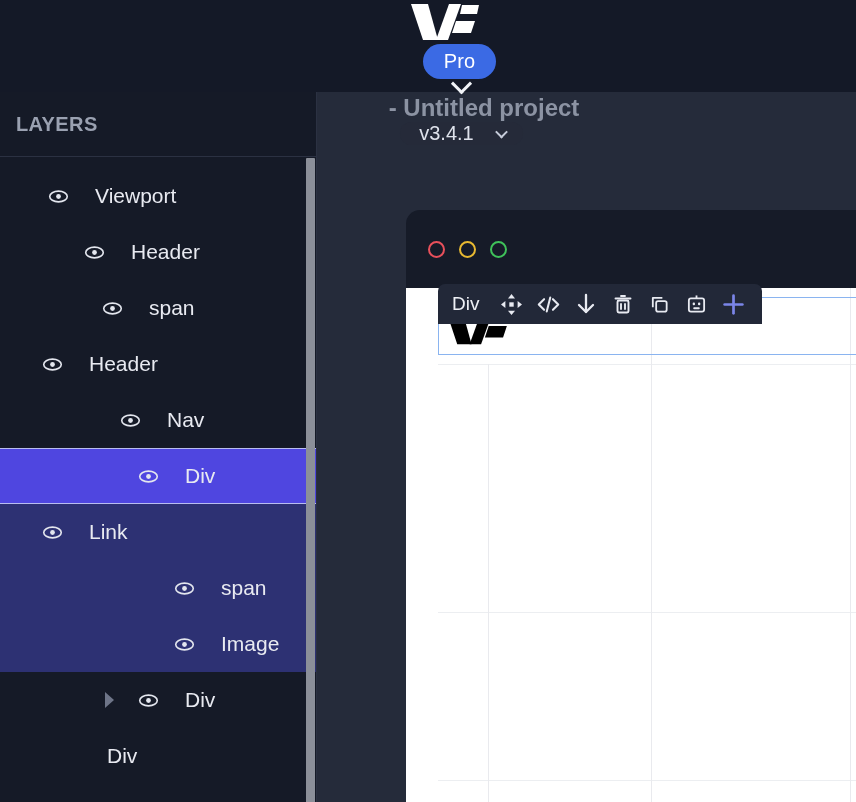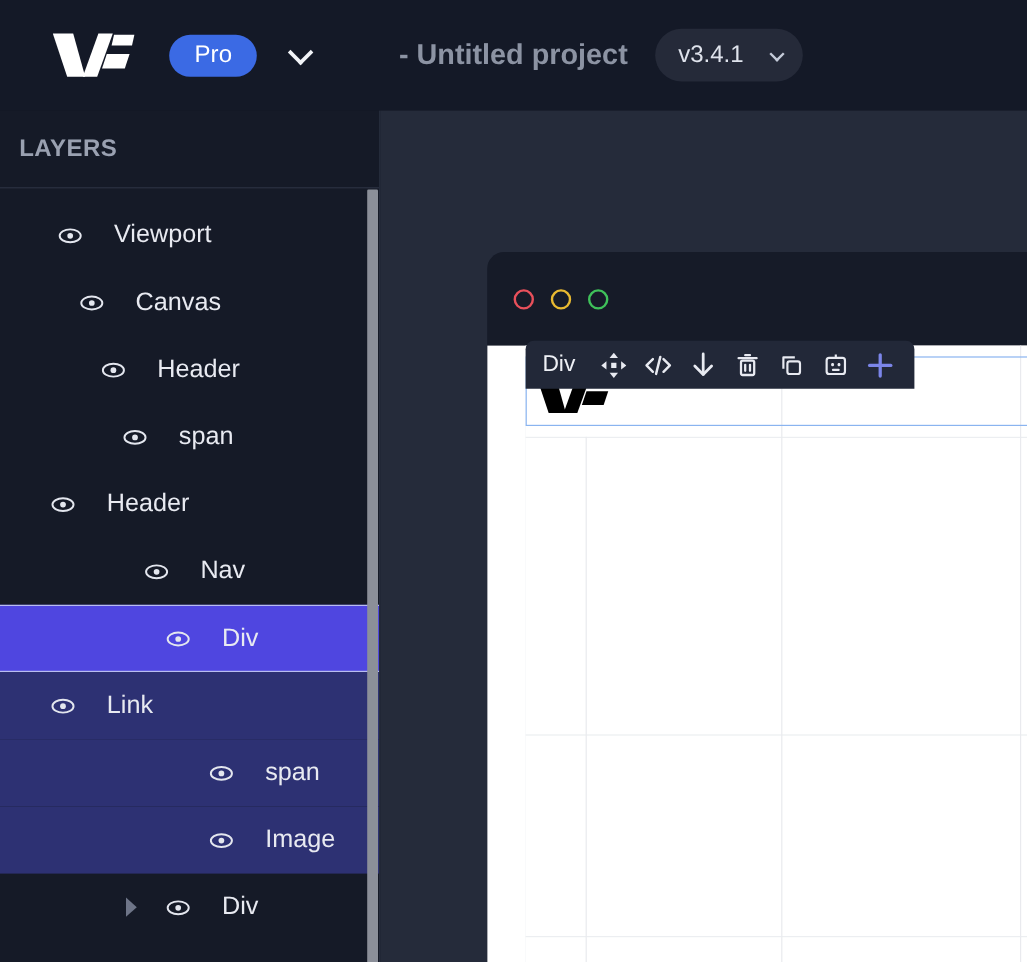--- a/index.html
+++ b/index.html
@@ -23,20 +23,21 @@
   .topbar {
     position: absolute;
     left: 0; top: 0;
     width: 856px; height: 92px;
     background: #141927;
     display: flex;
     align-items: center;
     padding-left: 44px;
     gap: 0;
     z-index: 5;
+    flex-direction: column;
   }
 
   .logo-mark {
     width: 78px;
     height: 44px;
     flex: 0 0 auto;
     display: block;
   }
 
   .pro-badge {
@@ -328,32 +329,20 @@
             <span class="tri-down"></span>
           </div>
           <div class="eye">
             <svg width="21" height="15" viewBox="0 0 22 14">
               <ellipse cx="11" cy="7" rx="9.2" ry="5.6" fill="none" stroke="#e3e6ee" stroke-width="1.7"></ellipse>
               <circle cx="11" cy="7" r="2.5" fill="#e3e6ee"></circle>
             </svg>
           </div>
           <span class="node-label">Viewport</span>
         </div>
-        <div class="row" style="padding-left: 24px;">
-          <div class="tw">
-            <span class="tri-down"></span>
-          </div>
-          <div class="eye">
-            <svg width="21" height="15" viewBox="0 0 22 14">
-              <ellipse cx="11" cy="7" rx="9.2" ry="5.6" fill="none" stroke="#e3e6ee" stroke-width="1.7"></ellipse>
-              <circle cx="11" cy="7" r="2.5" fill="#e3e6ee"></circle>
-            </svg>
-          </div>
-          <span class="node-label">Canvas</span>
-        </div>
         <div class="row" style="padding-left: 42px;">
           <div class="tw">
             <span class="tri-down"></span>
           </div>
           <div class="eye">
             <svg width="21" height="15" viewBox="0 0 22 14">
               <ellipse cx="11" cy="7" rx="9.2" ry="5.6" fill="none" stroke="#e3e6ee" stroke-width="1.7"></ellipse>
               <circle cx="11" cy="7" r="2.5" fill="#e3e6ee"></circle>
             </svg>
           </div>

